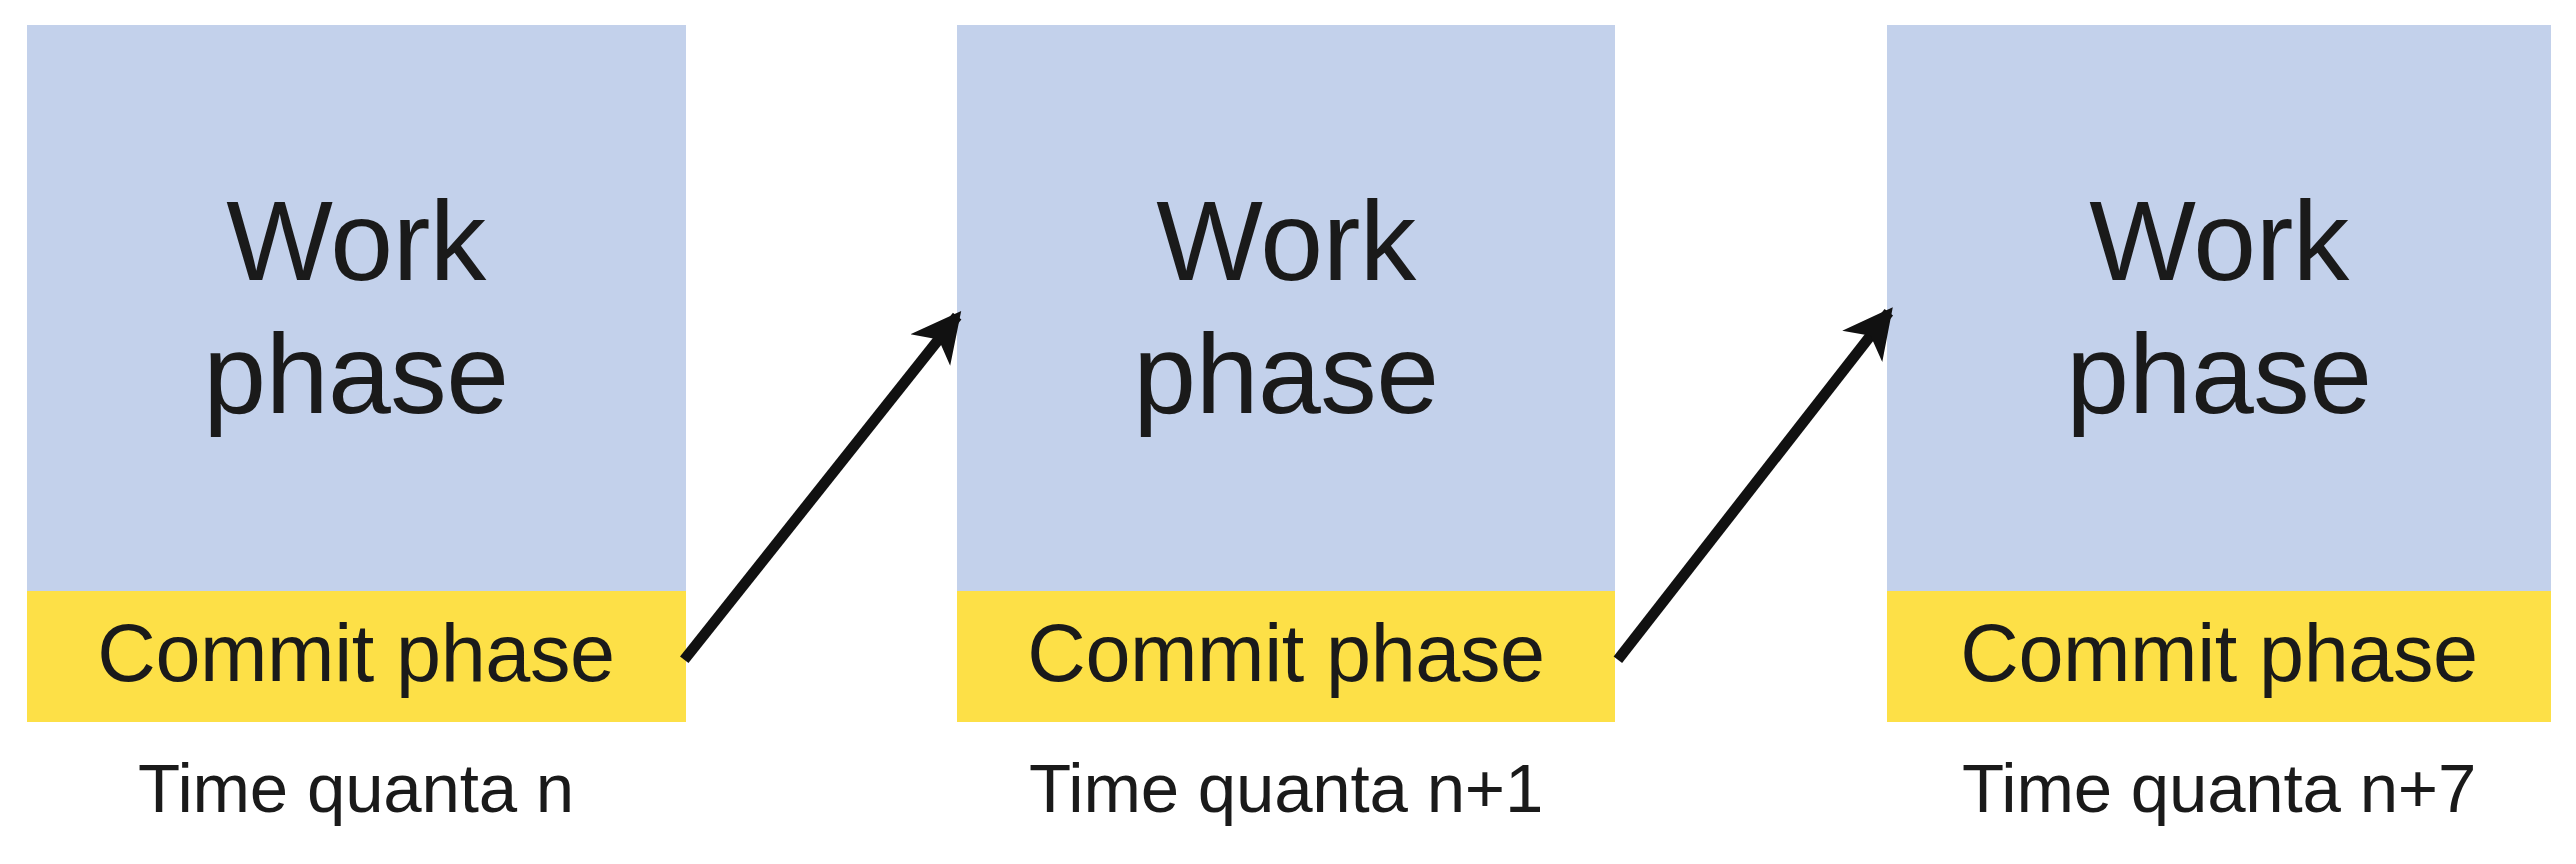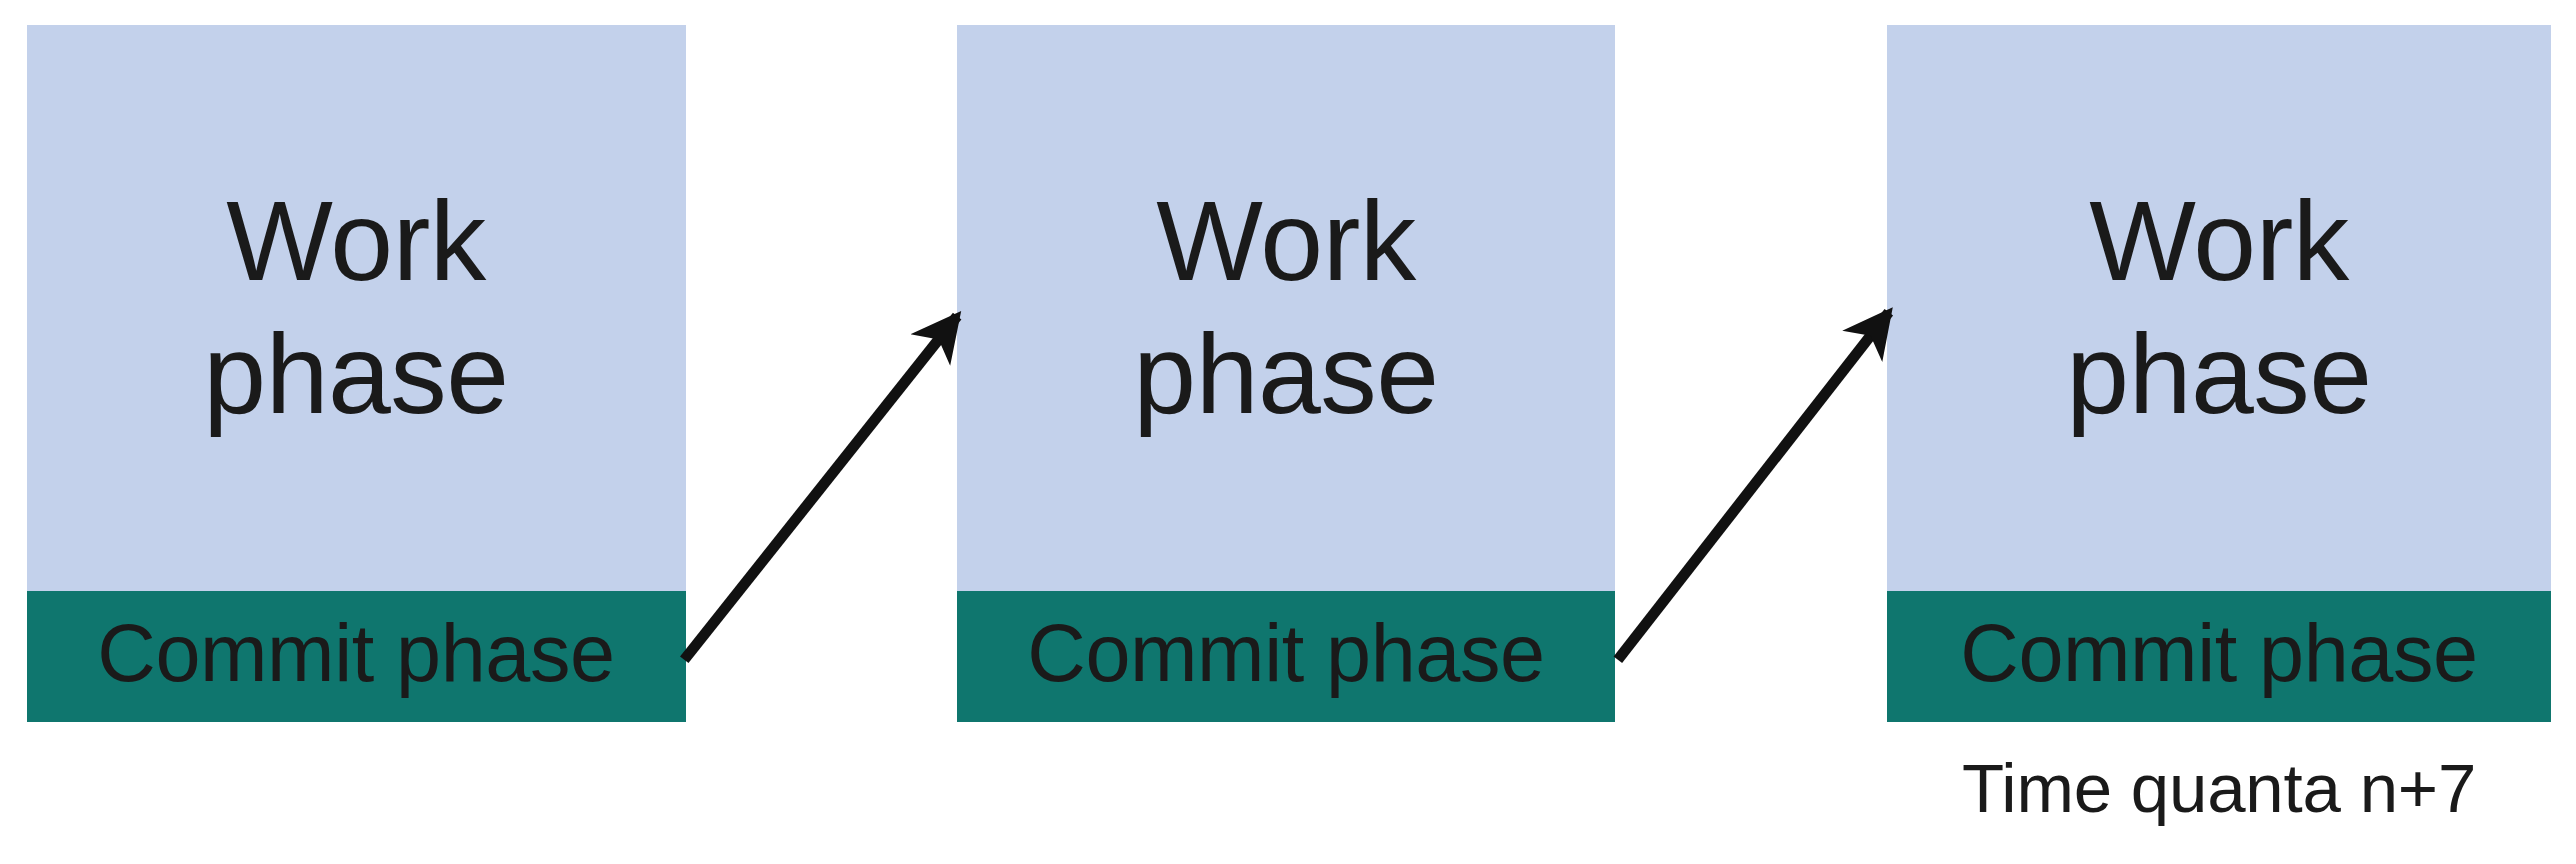--- a/index.html
+++ b/index.html
@@ -45,21 +45,21 @@
     line-height: 133px;
     letter-spacing: -0.5px;
     white-space: nowrap;
   }
   .commit-phase {
     position: absolute;
     left: 0;
     right: 0;
     top: 566px;
     height: 131px;
-    background: #0f766e;
+    background: #fde047;
     display: flex;
     align-items: center;
     justify-content: center;
     box-sizing: border-box;
   }
   .commit-phase-label {
     color: #1a1a1a;
     font-size: 81px;
     line-height: 90px;
     letter-spacing: -0.4px;
@@ -103,30 +103,32 @@
 
   <div class="quanta-block" id="block-0">
     <div class="work-phase">
       <div class="work-phase-line">Work</div>
       <div class="work-phase-line">phase</div>
     </div>
     <div class="commit-phase">
       <div class="commit-phase-label">Commit phase</div>
     </div>
   </div>
+  <div class="quanta-caption" id="caption-0">Time quanta n</div>
 
   <div class="quanta-block" id="block-1">
     <div class="work-phase">
       <div class="work-phase-line">Work</div>
       <div class="work-phase-line">phase</div>
     </div>
     <div class="commit-phase">
       <div class="commit-phase-label">Commit phase</div>
     </div>
   </div>
+  <div class="quanta-caption" id="caption-1">Time quanta n+1</div>
 
   <div class="quanta-block" id="block-2">
     <div class="work-phase">
       <div class="work-phase-line">Work</div>
       <div class="work-phase-line">phase</div>
     </div>
     <div class="commit-phase">
       <div class="commit-phase-label">Commit phase</div>
     </div>
   </div>

